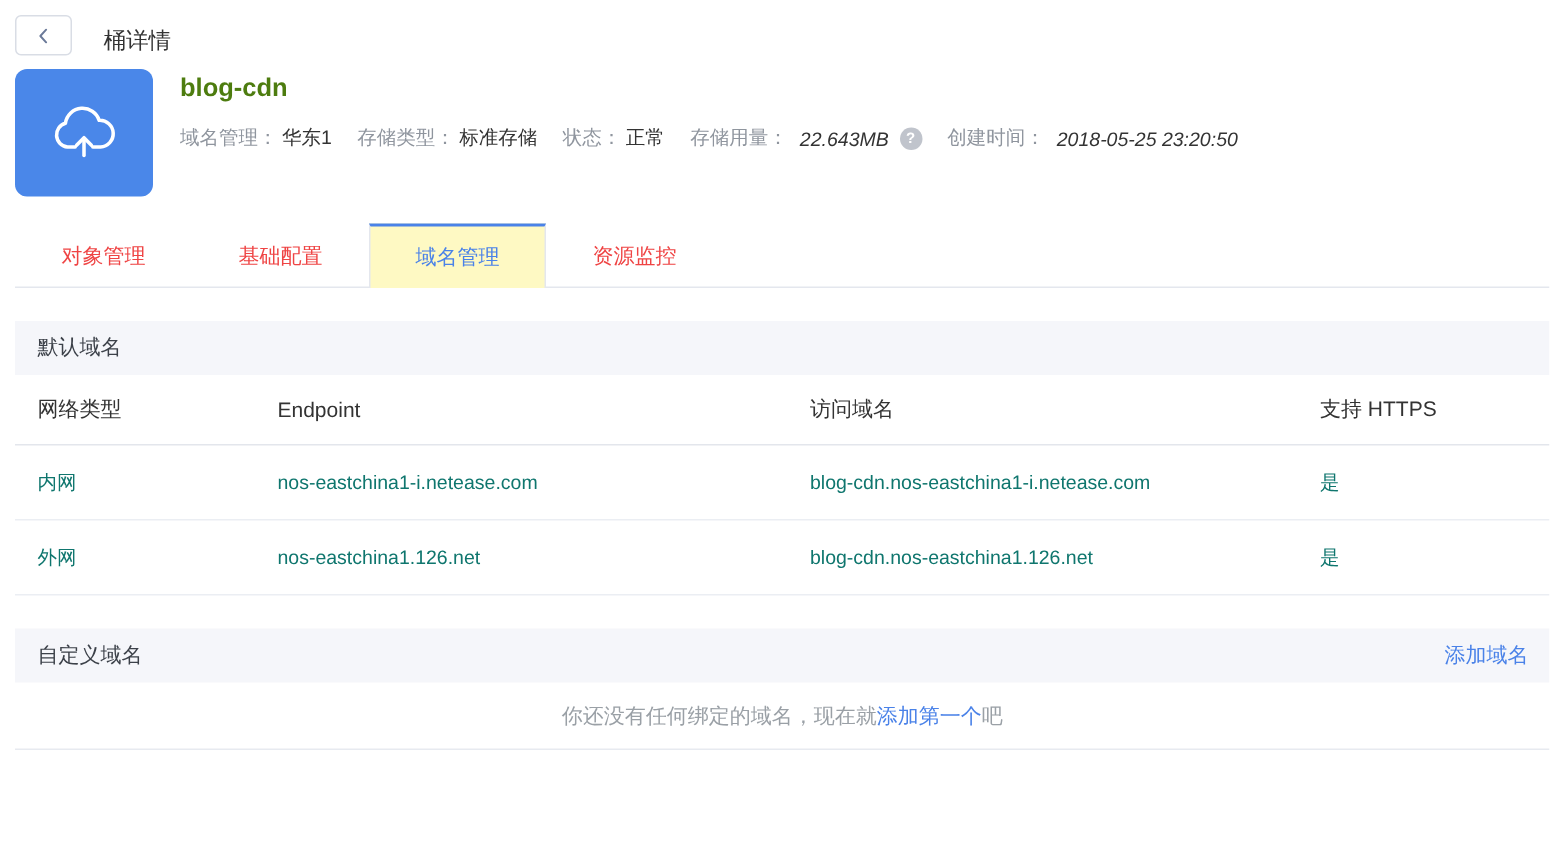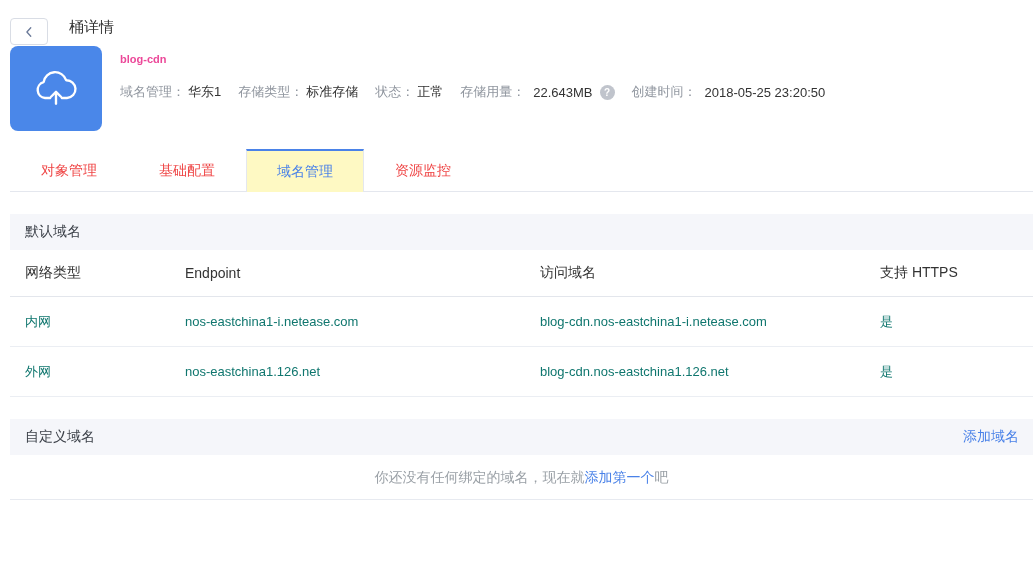--- a/index.html
+++ b/index.html
@@ -2,36 +2,36 @@
 <html style="--accent: #4a82e8; --icon-bg: #4a87e9;"><head>
 <meta charset="utf-8">
 <style>
   :root { --accent:#4a82e8; --icon-bg:#4a87e9; }
   * { margin:0; padding:0; box-sizing:border-box; }
   html,body { width:1033px; height:562px; background:#fff; overflow:hidden;
     font-family:"Liberation Sans","DejaVu Sans",sans-serif; color:#333; }
   .page { margin-left:10px; width:1023px; }
 
   
-  .topbar { display:flex; align-items:flex-start; padding-top:18px; height:37px; }
+  .topbar { display:flex; align-items:flex-end; padding-top:7px; height:37px; }
   .back-btn { width:38px; height:27px; background:#fff; border:1px solid #d9dde5;
     border-radius:4px; display:flex; align-items:center; justify-content:center; cursor:pointer; }
   .topbar-title { margin-left:21px; font-size:15px; color:#333; }
 
   
   .bucket-header { display:flex; margin-top:9px; }
   .bucket-icon { width:92px; height:85px; border-radius:8px; background:var(--icon-bg);
     flex:0 0 auto; display:flex; align-items:center; justify-content:center; }
   .bucket-meta { margin-left:18px; padding-top:1px; }
-  .bucket-name { font-size:11px; font-weight:bold; color:#ec4899; line-height:24px; }
+  .bucket-name { font-size:17px; font-weight:bold; color:#4d7c0f; line-height:24px; }
   .info-line { margin-top:12px; font-size:13px; display:flex; align-items:center; white-space:nowrap; }
   .info-item { margin-right:17px; display:flex; align-items:center; }
   .info-label { color:#8f959e; }
   .info-value { color:#333; margin-left:3px; }
-  .wide-gap .info-value { margin-left:8px; }
+  .wide-gap .info-value { margin-left:8px;font-style:italic; }
   .help-icon { width:15px; height:15px; border-radius:50%; background:#c0c4cc; color:#fff;
     font-size:10px; font-weight:bold; line-height:15px; text-align:center; margin-left:7px; cursor:pointer; }
 
   
   .tabs { display:flex; height:43px; border-bottom:1px solid #e4e7ee; margin-top:18px; }
   .tab { width:118px; text-align:center; line-height:43px; font-size:14px; color:#ef4444; cursor:pointer; }
   .tab.active { border:1px solid #e4e7ee; border-top:2px solid var(--accent); border-bottom:none;
     background:#fef9c3; color:var(--accent); line-height:40px; margin-bottom:-1px; }
 
   

